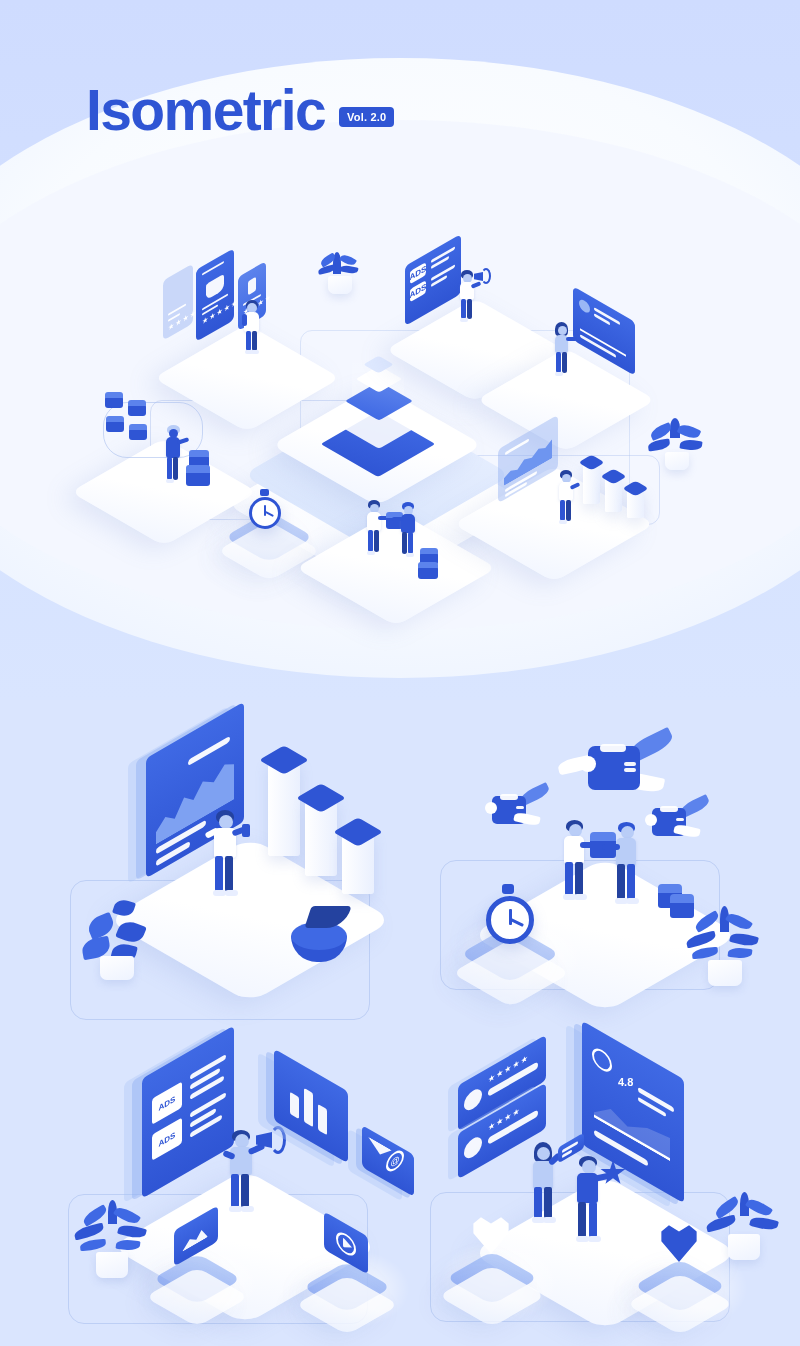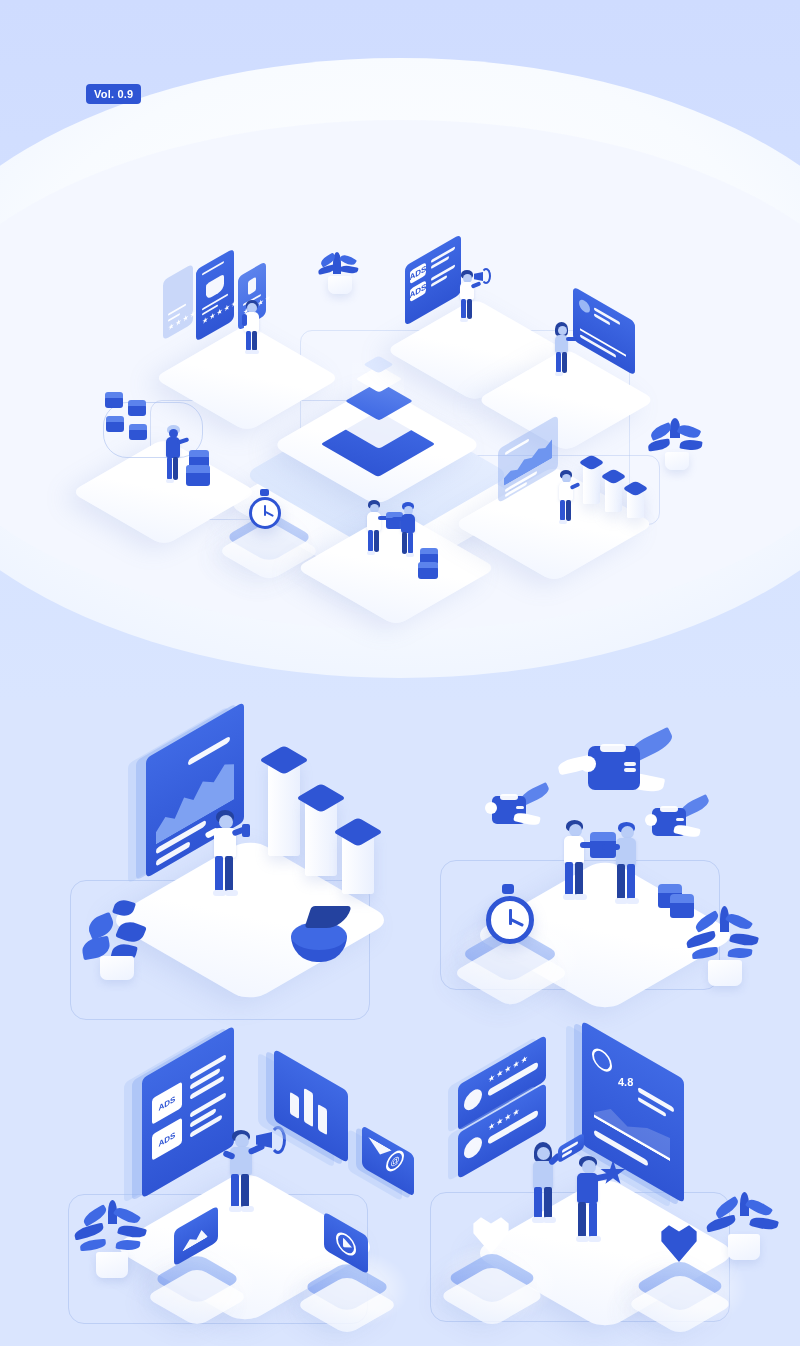--- a/index.html
+++ b/index.html
@@ -165,21 +165,22 @@
 <body>
 
 <div class="page">
 
   <div class="hero">
     <div class="hero-curve"></div>
     <div class="hero-curve2"></div>
 
     <div class="title-wrap">
       <div class="title-row2">
-        <div class="vol-badge">Vol. 0.9</div>
+        <div class="title-line">Isometric</div>
+        <div class="vol-badge">Vol. 2.0</div>
       </div>
     </div>
 
     <div class="scene" style="left:0;top:0;width:800px;height:700px;">
 
       <div class="conn" style="left:150px;top:400px;width:210px;height:120px;border-color:rgba(170,191,238,.45);"></div>
       <div class="conn" style="left:300px;top:330px;width:330px;height:190px;border-color:rgba(170,191,238,.35);"></div>
       <div class="conn" style="left:430px;top:455px;width:230px;height:70px;border-color:rgba(170,191,238,.4);"></div>
 
       <div class="plat" style="left:292px;top:418px;width:170px;height:170px;border-radius:16px;"></div>

